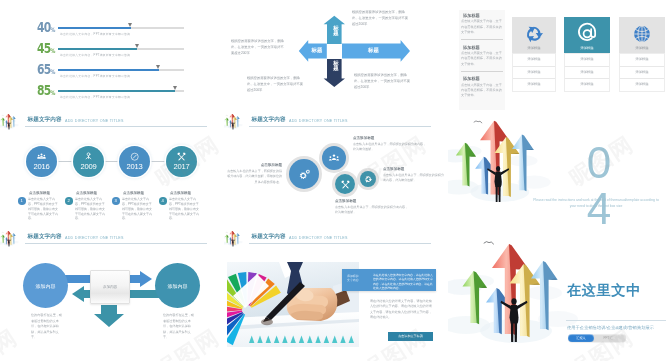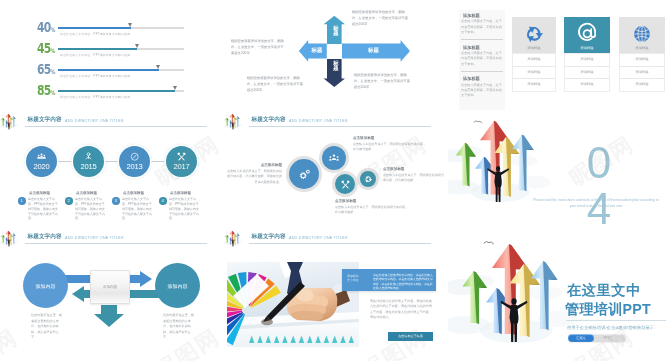--- a/index.html
+++ b/index.html
@@ -354,30 +354,30 @@
               <g fill="#fff">
    <circle cx="16" cy="8.5" r="3.6"></circle>
                 <path d="M9.6 20.5 a6.4 6.4 0 0 1 12.8 0 Z"></path>
    <circle cx="6" cy="12.5" r="3"></circle>
                 <path d="M1 21.5 a5 5 0 0 1 10 0 Z"></path>
    <circle cx="26" cy="12.5" r="3"></circle>
                 <path d="M21 21.5 a5 5 0 0 1 10 0 Z"></path>
    <rect x="1" y="22" width="30" height="2.6"></rect>
               </g>
             </svg></div>
-        <div class="tlyear">2020</div>
+        <div class="tlyear">2016</div>
       </div>
       <div class="tlcirc" style="left: 73px; top: 32px; background: rgb(61, 147, 171);">
         <div class="tlicon"><svg viewBox="0 0 32 32" width="9" height="9">
               <g fill="none" stroke="#fff" stroke-width="2.6" stroke-linecap="round">
    <circle cx="16" cy="8" r="5"></circle>
                 <path d="M16 14 L16 23 M16 17 L7.5 24 M16 17 L24.5 24"></path>
               </g>
             </svg></div>
-        <div class="tlyear">2015</div>
+        <div class="tlyear">2009</div>
       </div>
       <div class="tlcirc" style="left: 119px; top: 32px; background: rgb(74, 143, 196);">
         <div class="tlicon"><svg viewBox="0 0 32 32" width="9.4" height="9.4">
               <g fill="none" stroke="#fff" stroke-width="2.2">
    <circle cx="16" cy="16" r="12"></circle>
                 <path d="M11 21 L21 11" stroke-width="2.6" stroke-linecap="round"></path>
               </g>
             </svg></div>
         <div class="tlyear">2013</div>
       </div>
@@ -900,21 +900,20 @@
             <path d="M62.80 80.20 Q66.00 78.92 69.20 80.20 L70.48 92.20 Q70.48 97.00 69.36 98.60 L62.64 98.60 L61.52 92.20 Z"></path>
             <path d="M63.12 81.00 L53.20 75.72 L52.56 77.64 L63.12 84.60 Z"></path>
             <path d="M68.88 81.00 L78.80 75.72 L79.44 77.64 L68.88 84.60 Z"></path>
             <path d="M62.88 97.80 L65.60 97.80 L65.28 117.00 L63.12 117.00 Z"></path>
             <path d="M66.40 97.80 L69.12 97.80 L68.88 117.00 L66.72 117.00 Z"></path>
           </g>
           <path d="M36.0 18.0 q2.5 -2.6 5.0 -0.4 q2.2 -2.0 4.6 1.4" fill="none" stroke="#55585c" stroke-width="0.75" stroke-linecap="round"></path>
         </svg>
       </div>
     <div class="s9t1">在这里文中</div>
-    <div class="s9t2">管理培训PPT</div>
     <div class="s9rule"></div>
     <div class="s9sub">使用于企业销售培训/企业థ建成/营销策划展示</div>
     <div class="s9tags">
       <div class="s9tag act">汇报人</div>
       <div class="s9tag">PPT汇</div>
     </div>
   </div>
 
 <div class="wm" style="left:150px;top:168px">昵图网</div>
     <div class="wm" style="left:357px;top:168px">昵图网</div>

